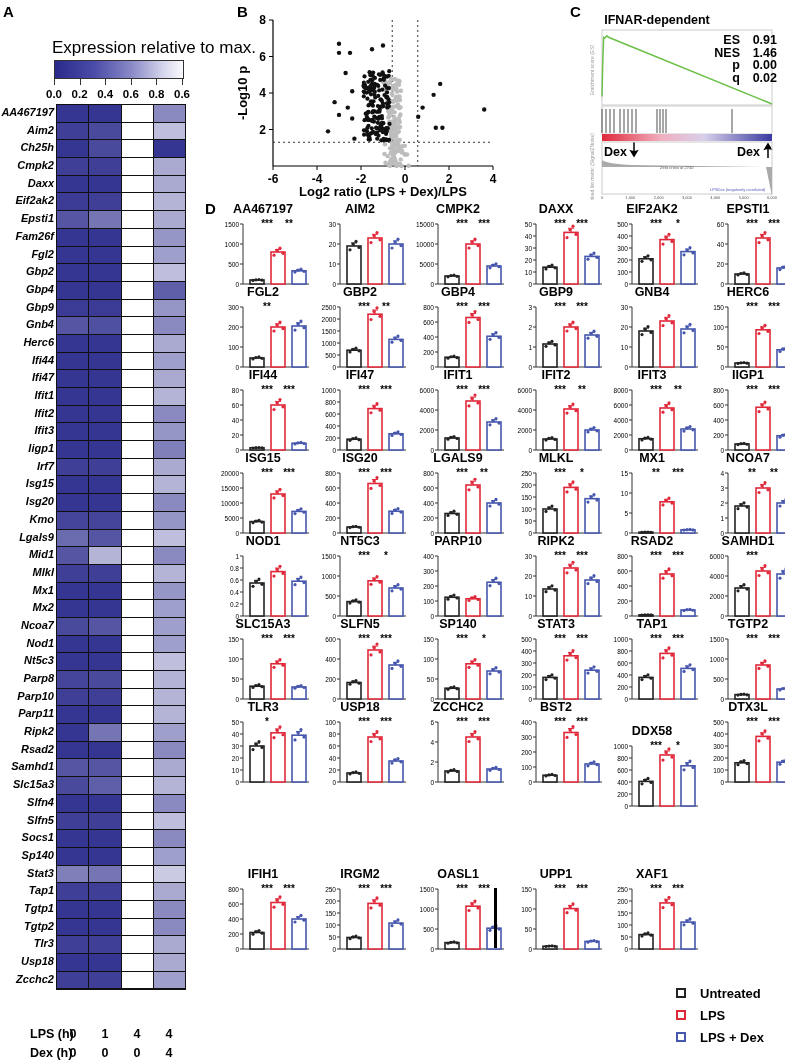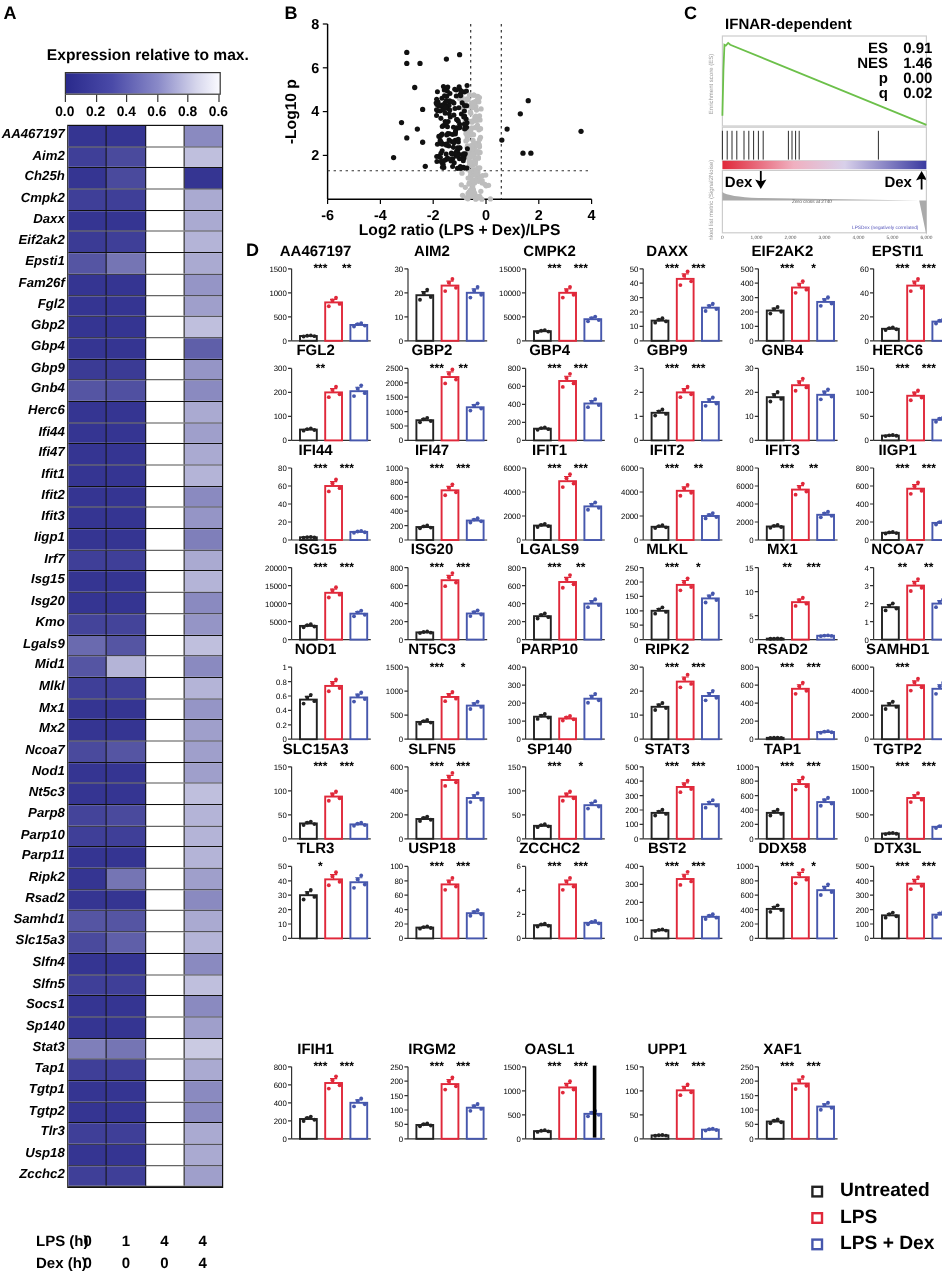--- a/index.html
+++ b/index.html
@@ -1,21 +1,21 @@
 <!DOCTYPE html>
 <html><head>
 <meta charset="utf-8">
 <style>
   html, body { margin:0; padding:0; background:#fff; }
   body { width:785px; height:1063px; position:relative; overflow:hidden;
          font-family:"Liberation Sans", sans-serif; color:#000; }
   .panel-letter { position:absolute; font-weight:bold; font-size:15px; }
   
   #panelA { position:absolute; left:0; top:0; width:200px; height:1063px; }
-  .cb-title { position:absolute; left:39px; top:38px; font-weight:bold; font-size:13px; white-space:nowrap; }
+  .cb-title { position:absolute; left:52px; top:38px; font-weight:normal; font-size:17px; white-space:nowrap; }
   .cb-bar { position:absolute; left:54px; top:60px; width:128px; height:17px;
             background:linear-gradient(to right,#2a2a8c,#4a4aa8 30%,#8a8ac8 60%,#d6d6ec 85%,#fafaff);
             border:1px solid #333; }
   .cb-ticks { position:absolute; left:54px; top:79px; width:128px; height:6px; }
   .cb-ticks span { position:absolute; top:0; width:1px; height:6px; background:#333; }
   .cb-labels { position:absolute; left:40px; top:88px; width:160px; height:14px; font-weight:bold; font-size:11.5px; }
   .cb-labels span { position:absolute; width:24px; text-align:center; }
   .hm-labels { position:absolute; left:0; top:104px; width:54px; }
   .hm-label { height:17.7px; line-height:17.7px; font-size:11px; font-weight:bold; font-style:italic; text-align:right; white-space:nowrap; }
   .hm-grid { position:absolute; left:56px; top:104px; width:128px; border:1.5px solid #111; }
@@ -25,21 +25,21 @@
   .cond { position:absolute; left:0; width:200px; font-weight:bold; font-size:12.5px; }
   .cond .lab { position:absolute; left:6px;padding-left:24px; }
   .cond .v { position:absolute; width:20px; text-align:center; }
   
   #panelB { position:absolute; left:200px; top:0; width:330px; height:200px; }
   
   #panelC { position:absolute; left:530px; top:0; width:255px; height:200px; }
   
   .mini { position:absolute; width:96px; height:162px; }
   .mini .title { position:absolute; top:0; left:0; width:96px; text-align:center; font-weight:bold; font-size:12.5px; white-space:nowrap; }
-  .legend { position:absolute; left:676px; top:982px; font-weight:bold; font-size:16px; }
+  .legend { position:absolute; left:676px; top:982px; font-weight:bold; font-size:13px; }
   .legend .item { display:flex; align-items:center; height:22px; }
   .legend .sw { width:10px; height:10px; border:2px solid; margin-right:14px; box-sizing:border-box; }
   .scalebar { position:absolute; width:3px; background:#000; }
 </style>
 </head>
 <body>
 
 <div id="panelA">
   <div class="panel-letter" style="left:3px;top:3px;">A</div>
   <div class="cb-title">Expression relative to max.</div>
@@ -2447,21 +2447,21 @@
         <line x1="84" y1="46.56" x2="84" y2="48" stroke="#4657ad"></line>
         <line x1="81" y1="46.56" x2="87" y2="46.56" stroke="#4657ad"></line>
         <circle cx="80" cy="49.8" r="1.6" fill="#4657ad"></circle>
         <circle cx="83" cy="47.1" r="1.6" fill="#4657ad"></circle>
         <circle cx="86" cy="45.84" r="1.6" fill="#4657ad"></circle>
         <circle cx="89" cy="48.72" r="1.6" fill="#4657ad"></circle>
         <text x="52" y="9" text-anchor="middle" font-size="10" font-weight="bold" font-family="Liberation Sans, sans-serif">***</text>
         <text x="74" y="9" text-anchor="middle" font-size="10" font-weight="bold" font-family="Liberation Sans, sans-serif">***</text>
       </svg>
     </div>
-    <div class="mini" style="left: 604px; top: 700px;">
+    <div class="mini" style="left: 604px; top: 724px;">
       <div class="title">DDX58</div>
       <svg width="96" height="80" style="position:absolute;left:0;top:16px;">
         <line x1="28" y1="6" x2="28" y2="66" stroke="#333" stroke-width="1"></line>
         <line x1="28" y1="66" x2="94" y2="66" stroke="#333" stroke-width="1"></line>
         <line x1="25" y1="66" x2="28" y2="66" stroke="#333"></line>
         <text x="24" y="68.5" text-anchor="end" font-size="6.5" font-family="Liberation Sans, sans-serif">0</text>
         <line x1="25" y1="54" x2="28" y2="54" stroke="#333"></line>
         <text x="24" y="56.5" text-anchor="end" font-size="6.5" font-family="Liberation Sans, sans-serif">200</text>
         <line x1="25" y1="42" x2="28" y2="42" stroke="#333"></line>
         <text x="24" y="44.5" text-anchor="end" font-size="6.5" font-family="Liberation Sans, sans-serif">400</text>

